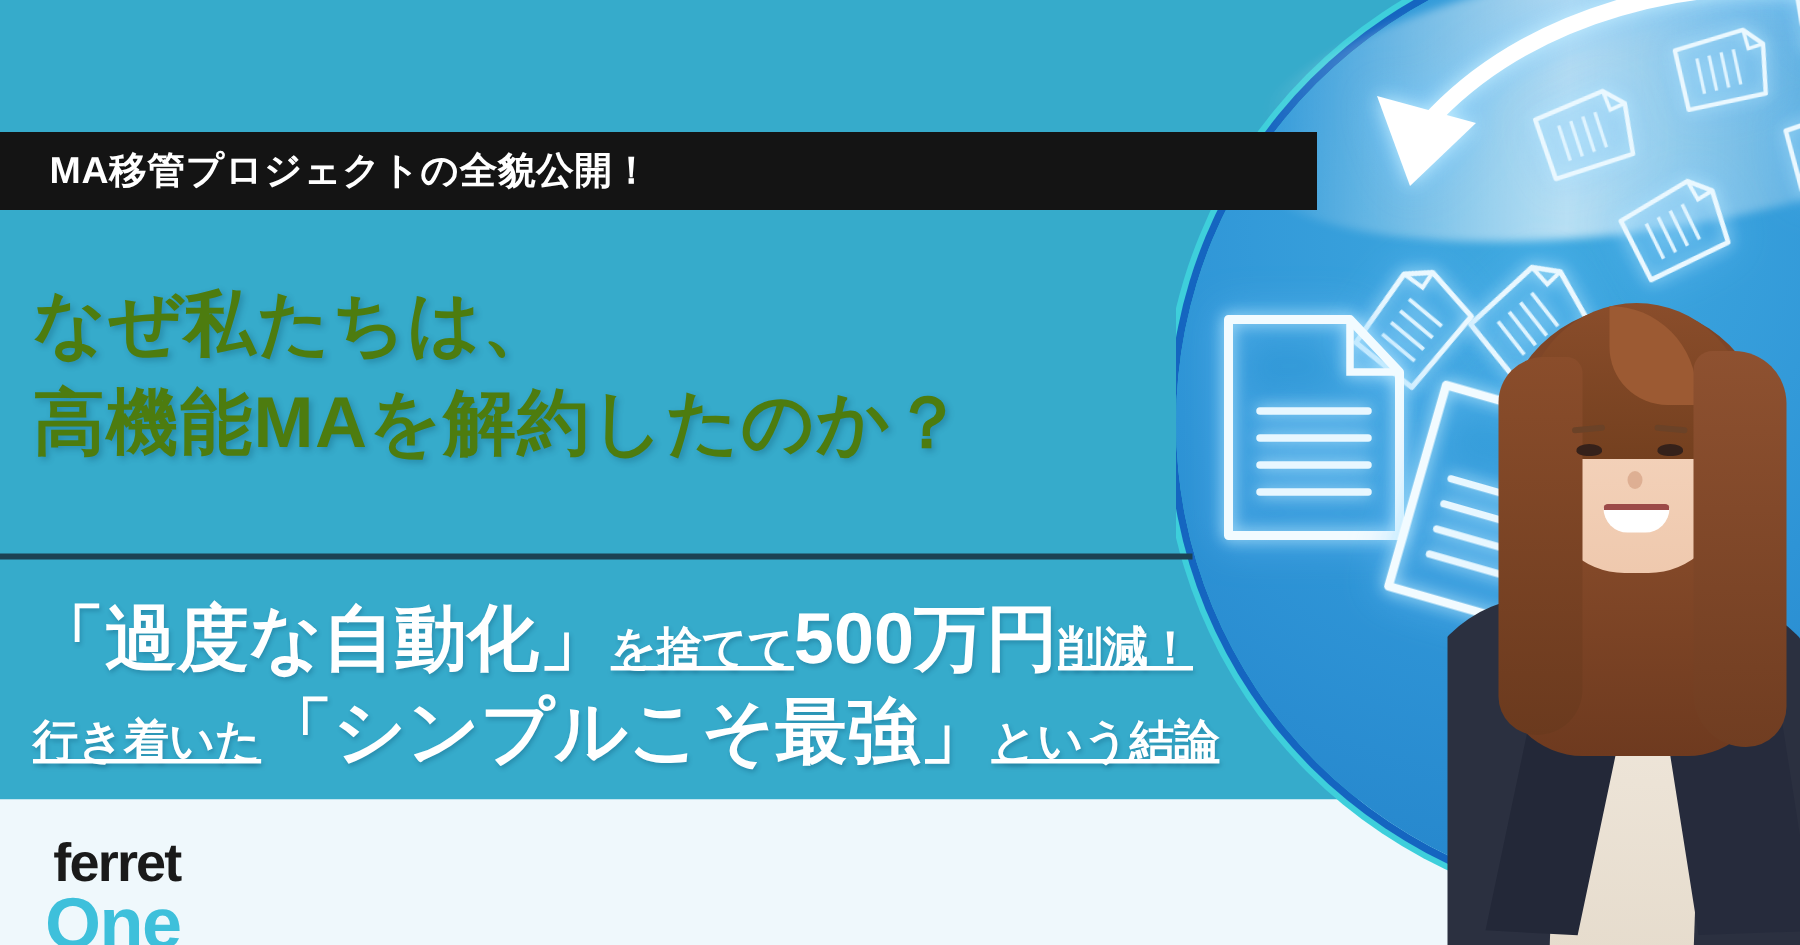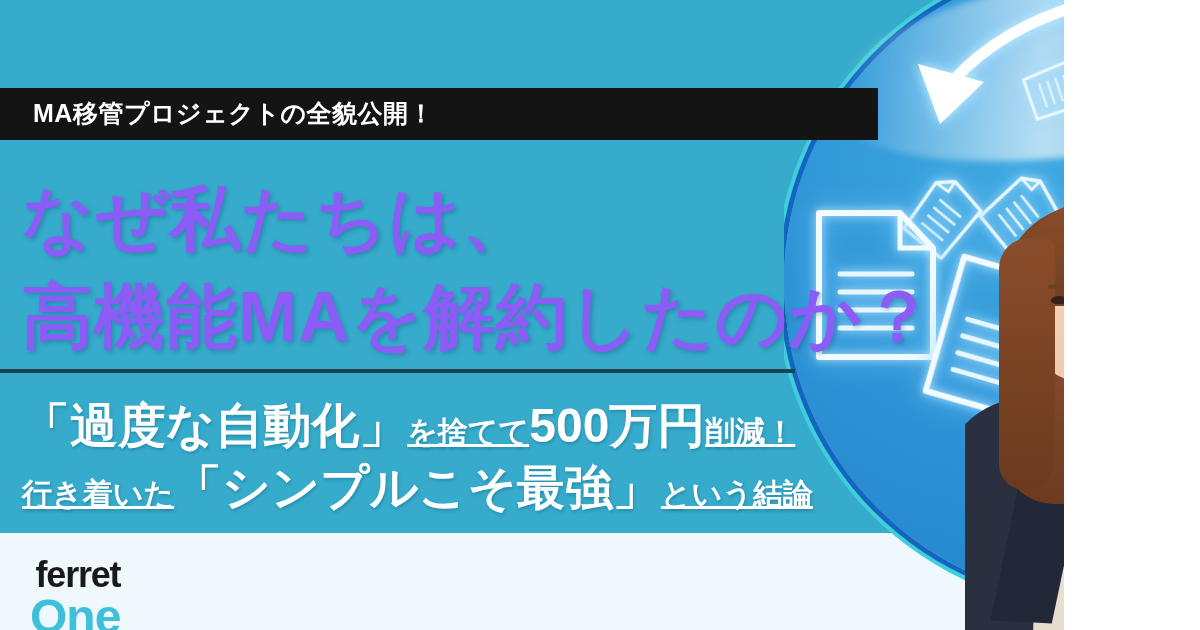--- a/index.html
+++ b/index.html
@@ -5,21 +5,21 @@
 <style>
   * { margin:0; padding:0; box-sizing:border-box; }
   html,body { width:1200px; height:630px; overflow:hidden; }
   body {
     font-family:"Liberation Sans","DejaVu Sans",sans-serif;
     background:#ffffff;
   }
 
   #stage {
     position:relative;
-    width:1064px;
+    width:1200px;
     height:630px;
     background:#EFF8FC;
     overflow:hidden;
   }
 
   
   .teal-panel {
     position:absolute;
     left:0; top:0;
     width:1200px; height:533px;
@@ -207,25 +207,25 @@
     color:#ffffff;
     font-size:25px;
     font-weight:700;
     letter-spacing:.5px;
     white-space:nowrap;
   }
 
   
   .headline {
     position:absolute;
-    left:22px; top:170px;
+    left:22px; top:184px;
     z-index:5;
-    color:#8b5cf6;
+    color:#4d7c0f;
     font-weight:700;
-    font-size:71px;
+    font-size:48px;
     line-height:1.38;
     letter-spacing:1px;
     text-shadow:2px 2px 4px rgba(0,60,90,.28);
     white-space:nowrap;
   }
 
   
   .rule {
     position:absolute;
     left:0; top:369px;

